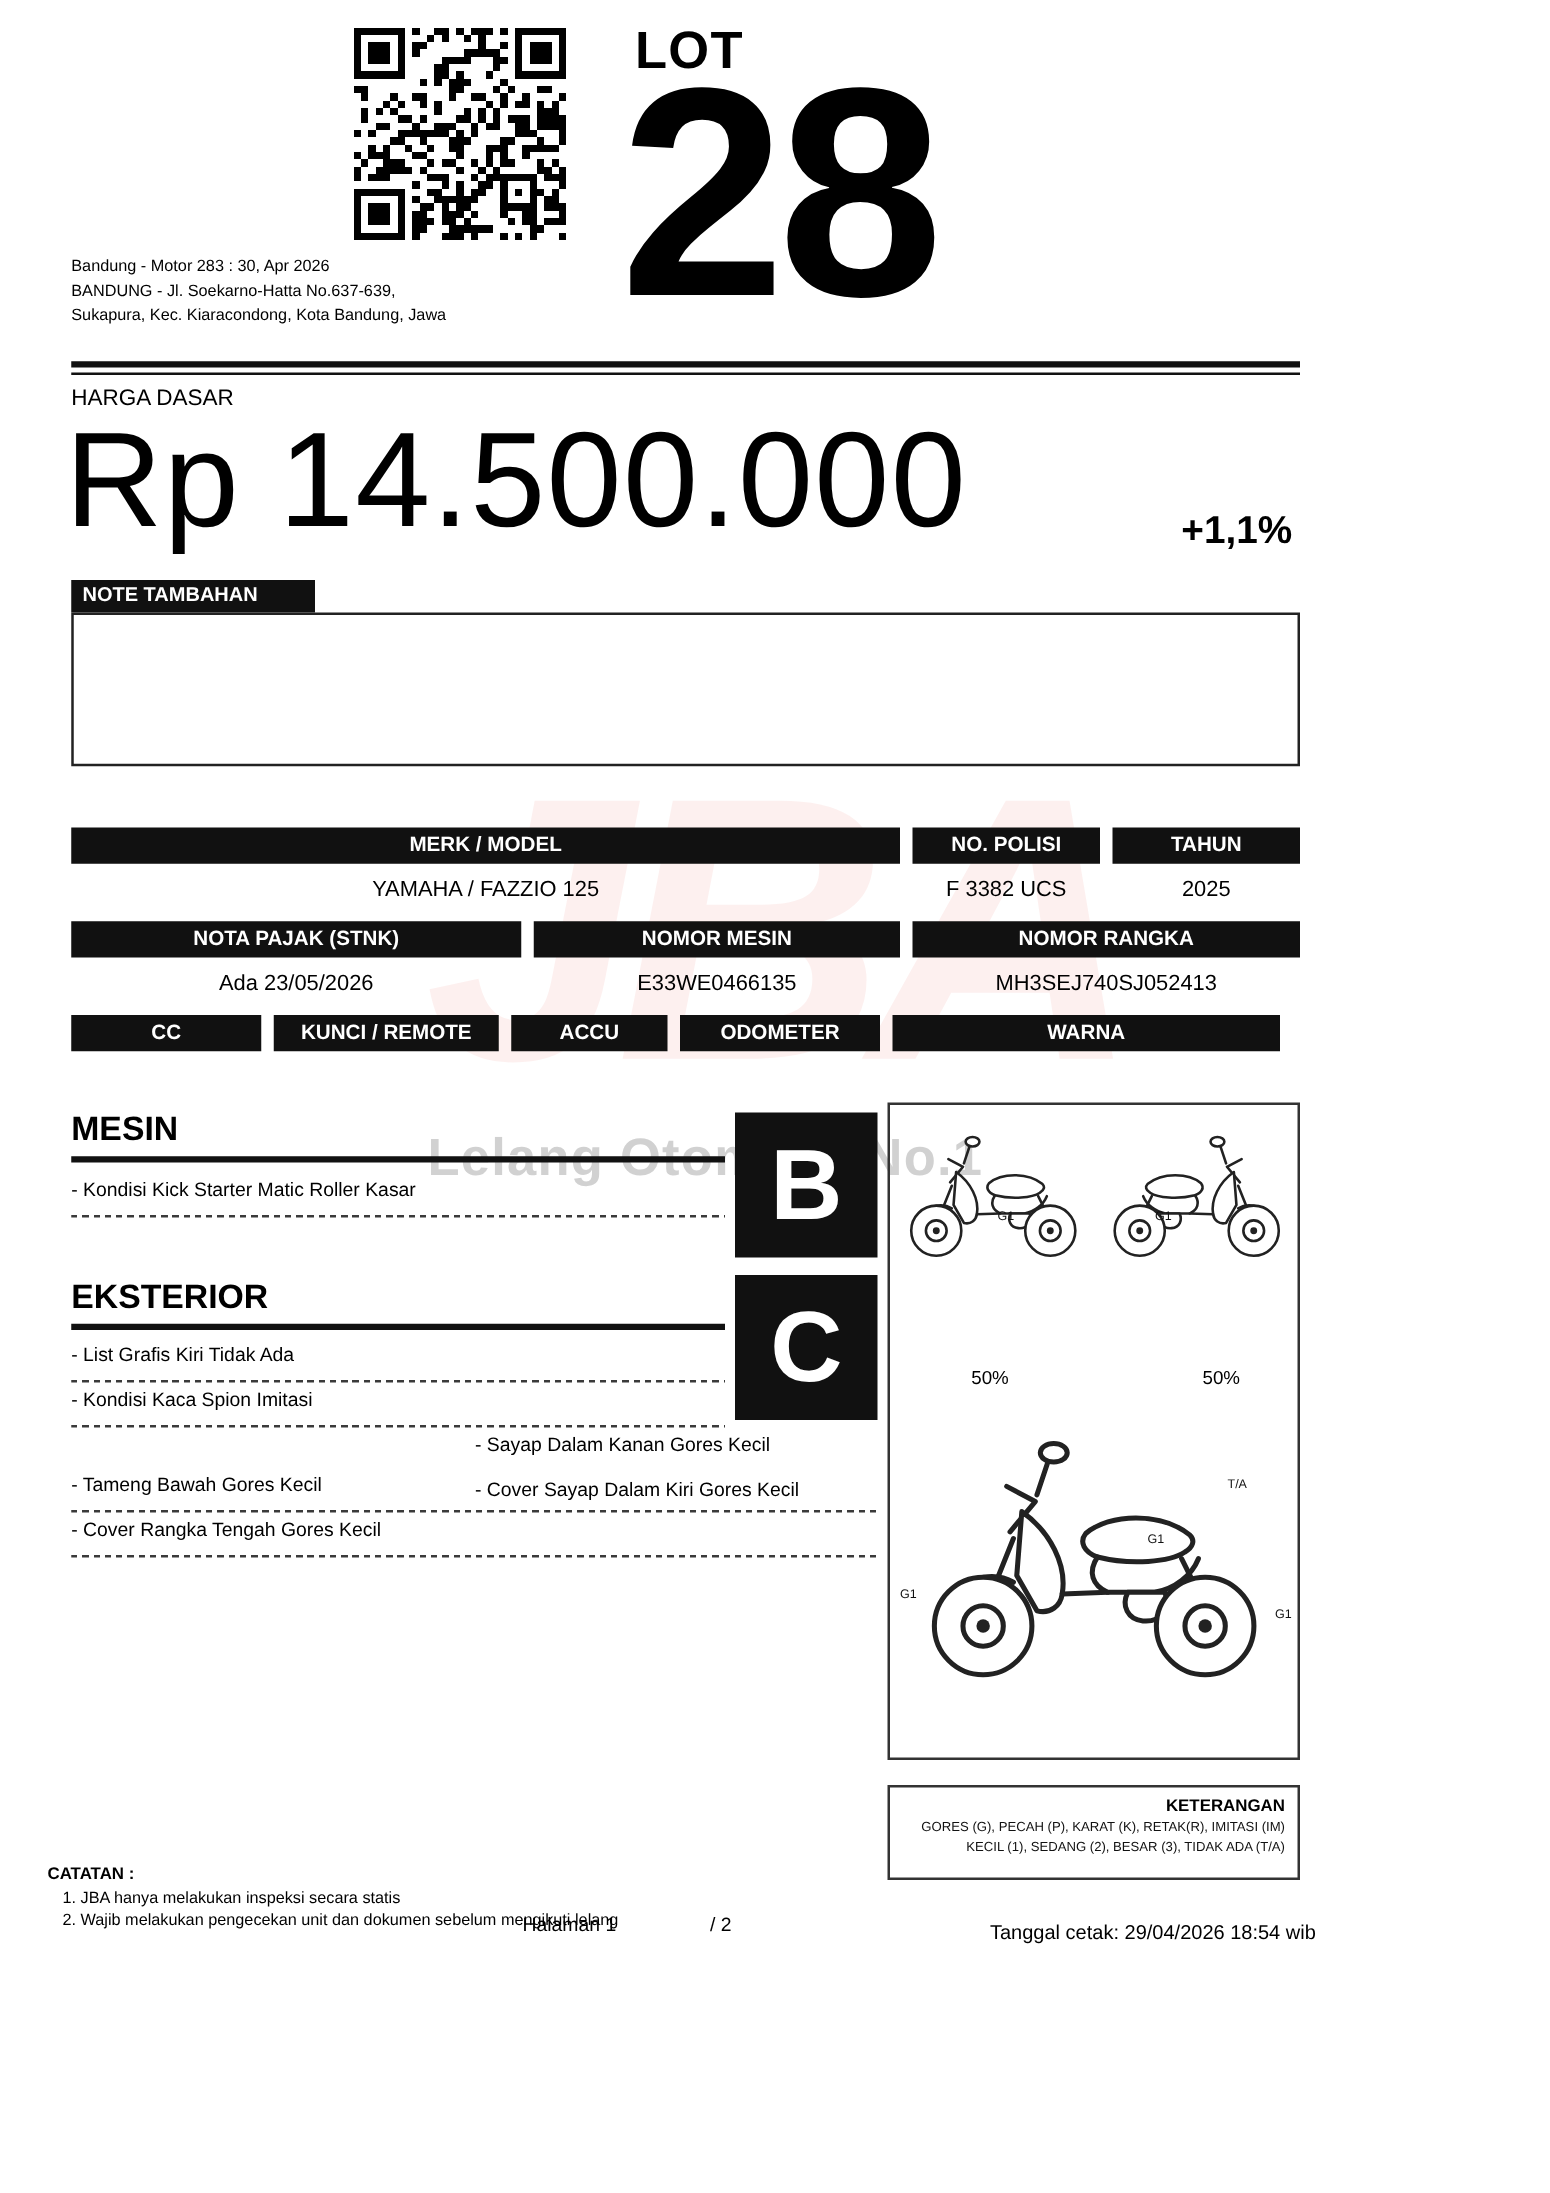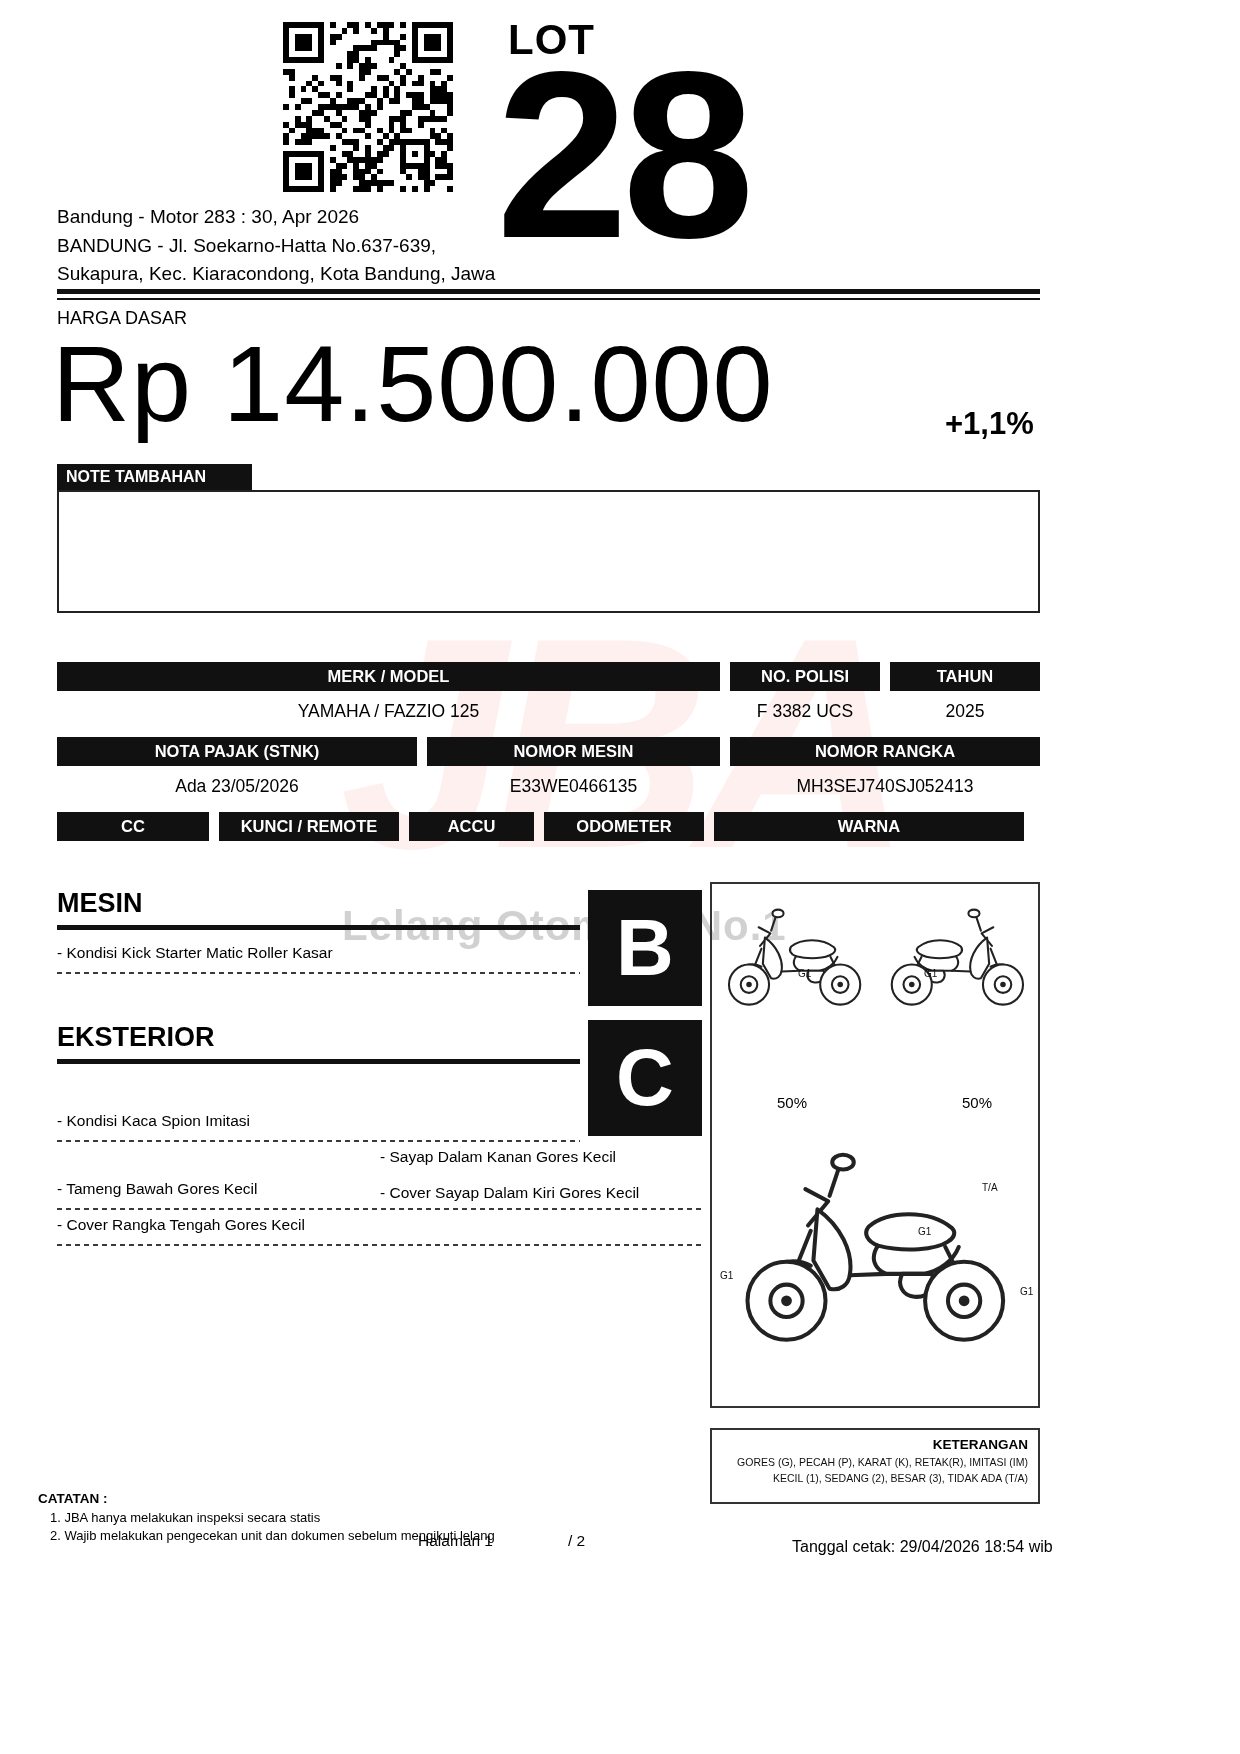--- a/index.html
+++ b/index.html
@@ -21,21 +21,21 @@
     font-size:42px; font-weight:700; letter-spacing:1px;
     color:rgba(140,140,140,0.40); user-select:none;
   }
   .content { position:absolute; inset:0; z-index:1; }
 
   
   .qr { left:283px; top:22px; width:170px; height:170px; }
   .qr svg { width:100%; height:100%; display:block; }
   .lot-label { left:508px; top:16px; font-size:42px; font-weight:700; letter-spacing:1px; }
   .lot-number { left:496px; top:36px; font-size:238px; font-weight:700; line-height:1; letter-spacing:-6px; }
-  .venue { left:57px; top:203px; font-size:19px; line-height:1.5; }
+  .venue { left:57px; top:203px; font-size:13px; line-height:1.5; }
 
   .rule-thick { left:57px; top:289px; width:983px; height:5px; background:#111; }
   .rule-thin  { left:57px; top:298px; width:983px; height:2px; background:#111; }
 
   
   .harga-label { left:57px; top:308px; font-size:18px;text-align:center; }
   .harga-amount { left:52px; top:330px; font-size:108px; font-weight:400; line-height:1; letter-spacing:1px; }
   .harga-change { left:945px; top:406px; font-size:31px; font-weight:700; }
 
   
@@ -468,20 +468,21 @@
     <div class="spec-head w160">ODOMETER</div>
     <div class="spec-head w310">WARNA</div>
   </div>
 
   <div class="abs sec-title" style="left:57px; top:888px;">MESIN</div>
   <div class="abs grade-box" style="left:588px; top:890px;">B</div>
   <div class="abs insp-item dashline" style="left:57px; top:944px; width:523px;">- Kondisi Kick Starter Matic Roller Kasar</div>
 
   <div class="abs sec-title" style="left:57px; top:1022px;">EKSTERIOR</div>
   <div class="abs grade-box" style="left:588px; top:1020px;">C</div>
+  <div class="abs insp-item dashline" style="left:57px; top:1076px; width:523px;">- List Grafis Kiri Tidak Ada</div>
   <div class="abs insp-item dashline" style="left:57px; top:1112px; width:523px;">- Kondisi Kaca Spion Imitasi</div>
   <div class="abs insp-row dashline" style="left:57px; top:1148px; width:645px;">
     <span class="col-l">- Tameng Bawah Gores Kecil</span>
     <span class="col-r">- Sayap Dalam Kanan Gores Kecil</span>
   </div>
   <div class="abs insp-row dashline" style="left:57px; top:1184px; width:645px;">
     <span class="col-l">- Cover Rangka Tengah Gores Kecil</span>
     <span class="col-r">- Cover Sayap Dalam Kiri Gores Kecil</span>
   </div>
 

